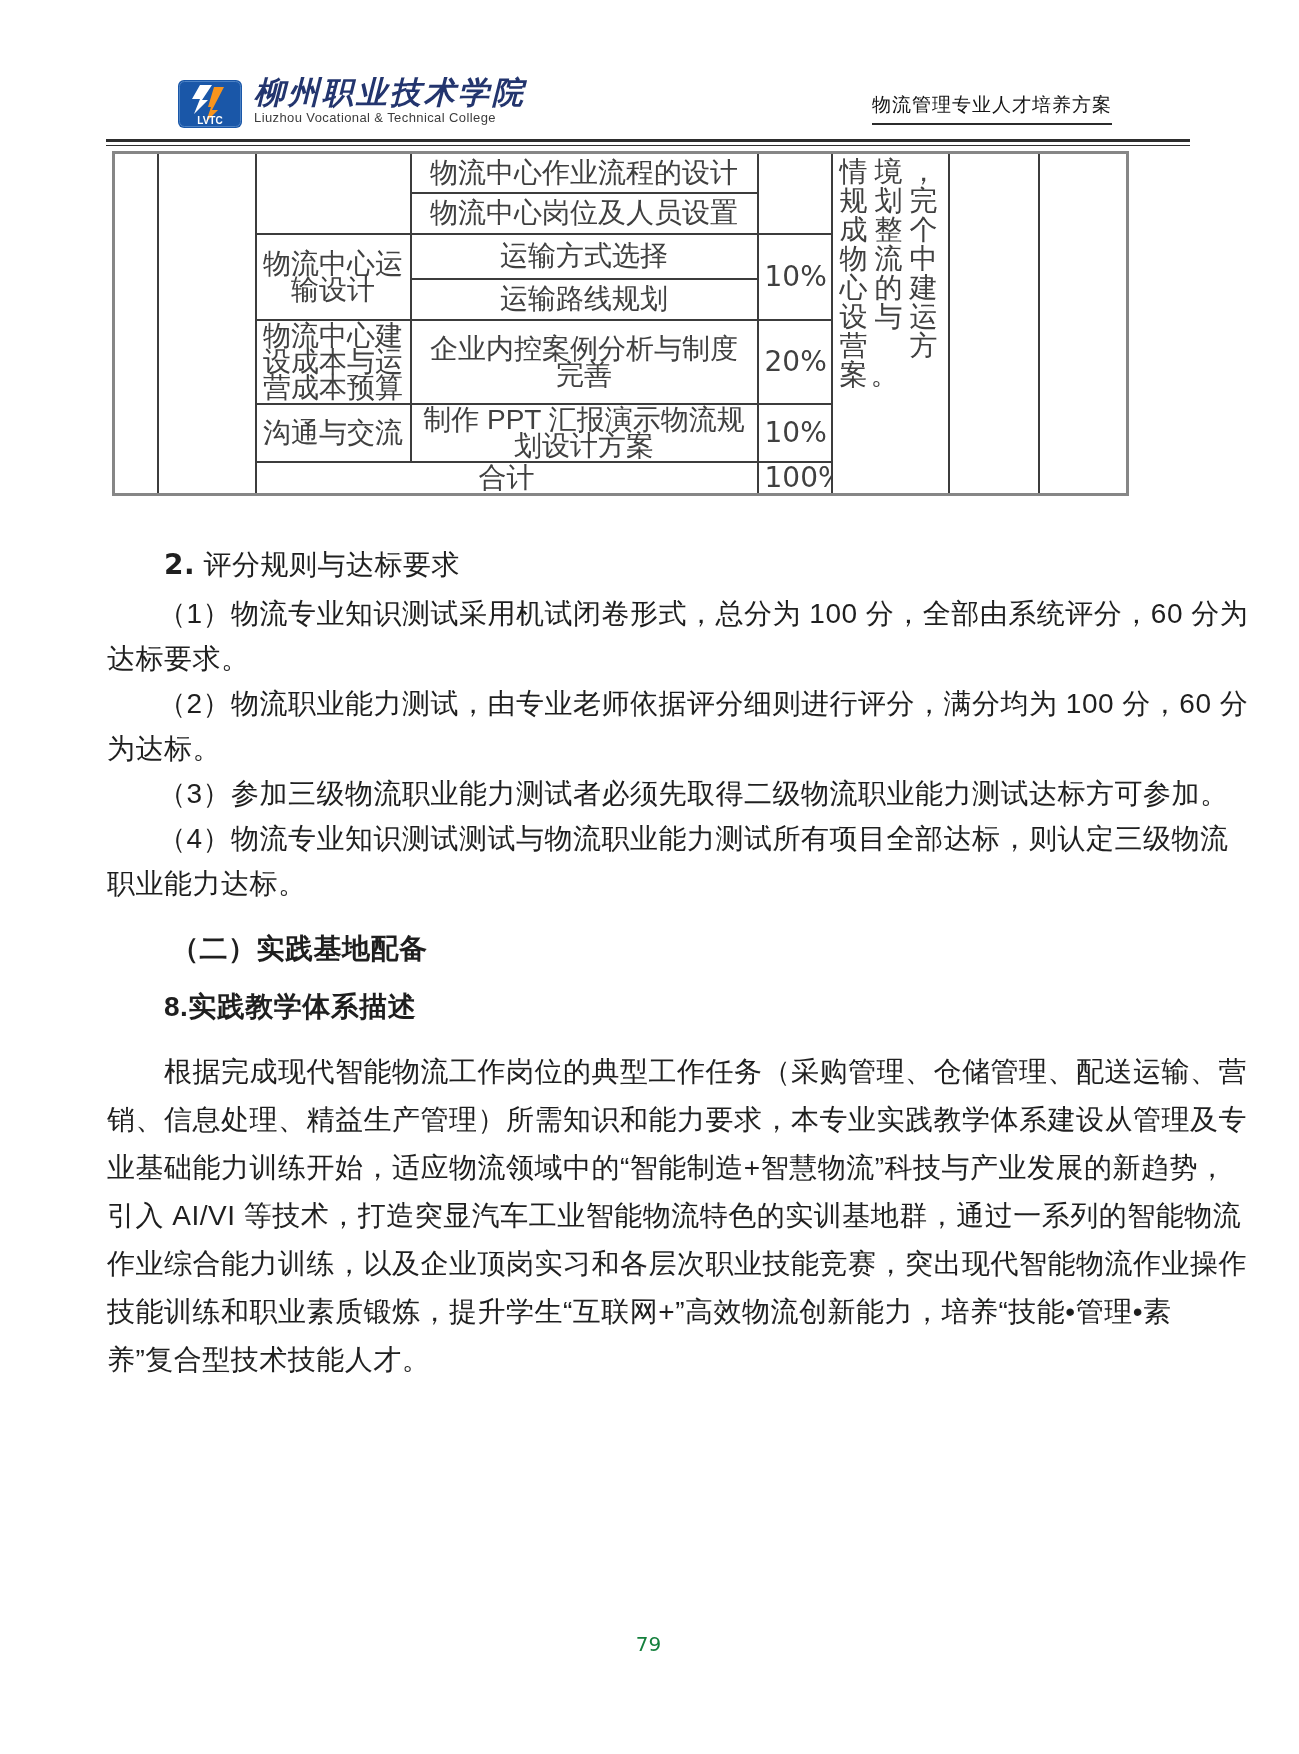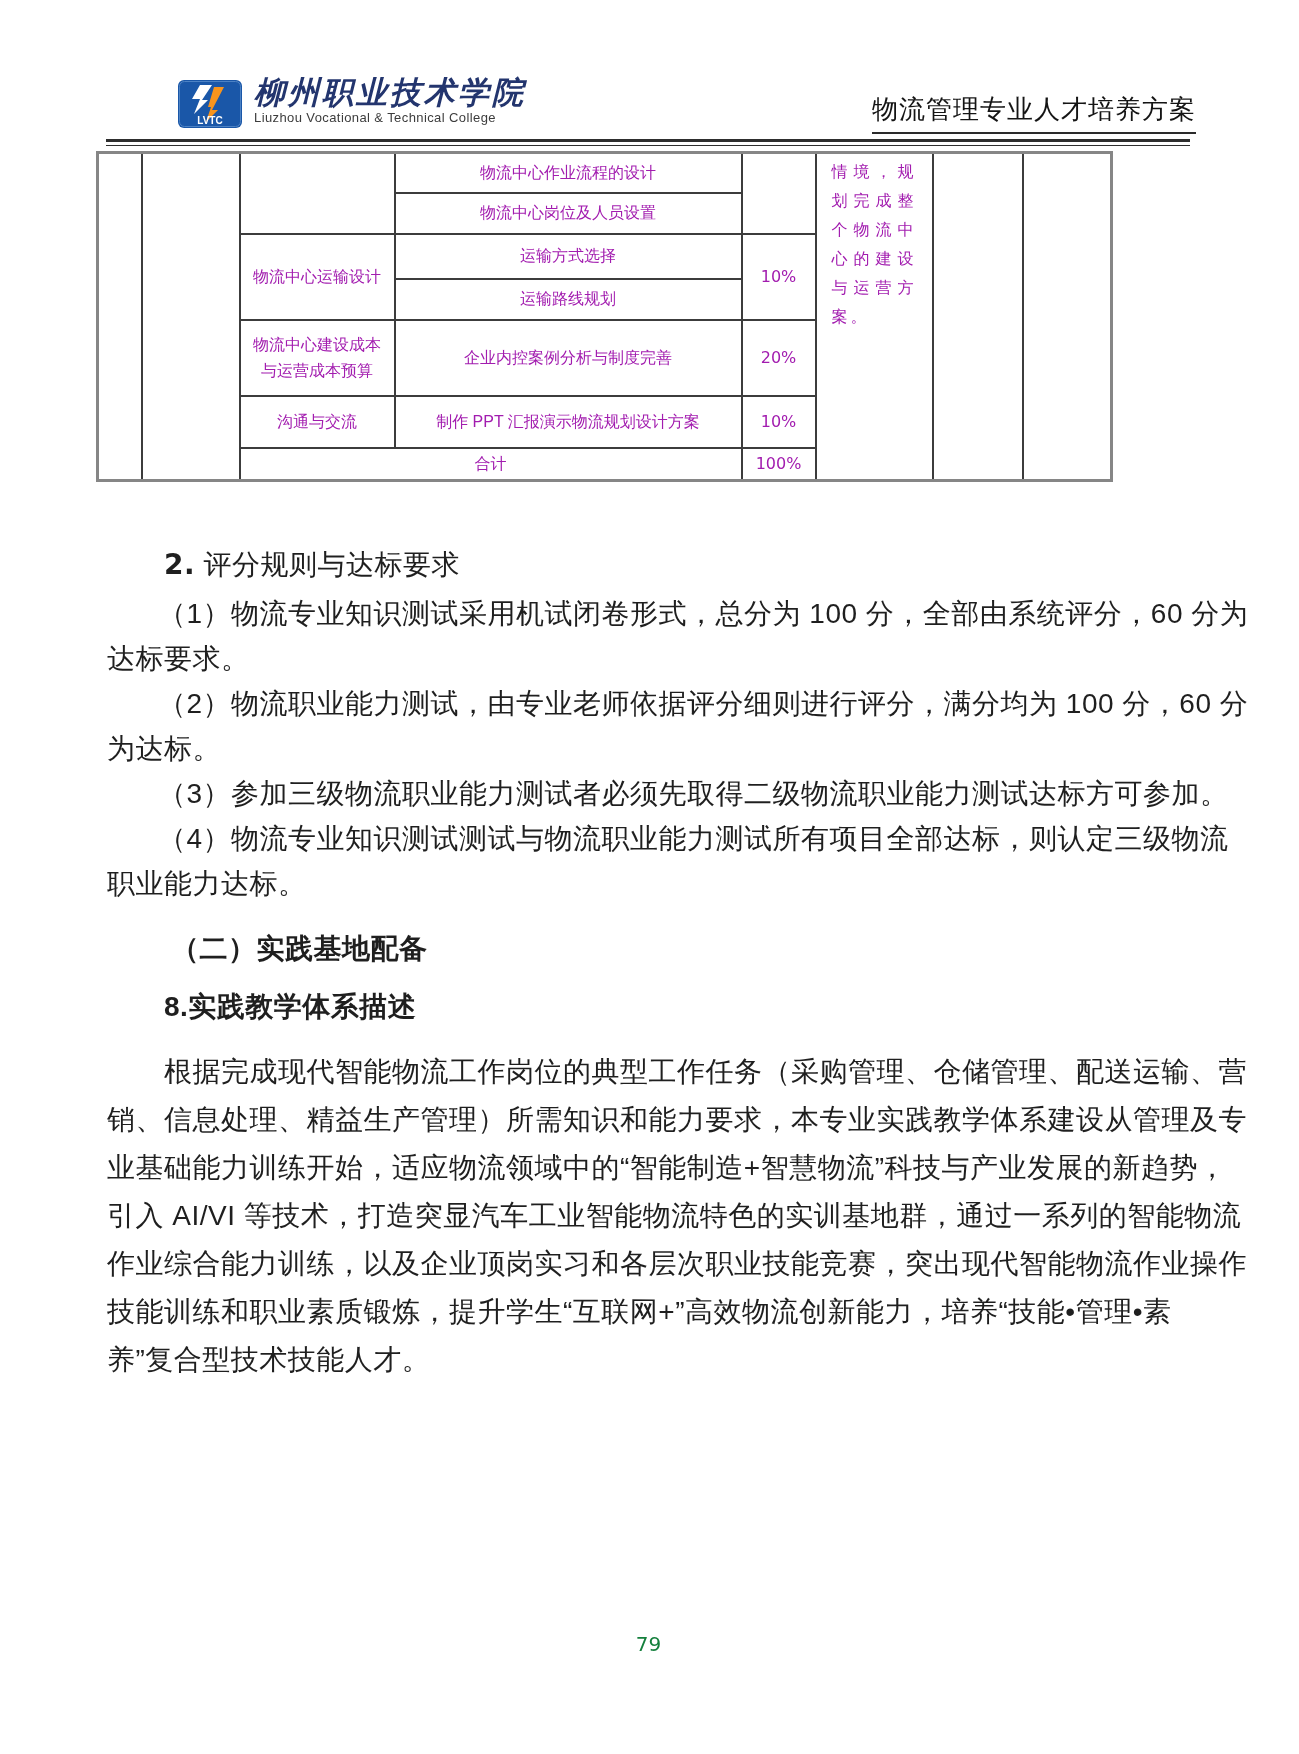--- a/index.html
+++ b/index.html
@@ -19,42 +19,42 @@
     font-family:"DejaVu Serif","Liberation Serif",serif;
     font-style:italic;font-weight:bold;
     font-size:31px;letter-spacing:3px;color:#23356e;white-space:nowrap;
   }
   .college-en{
     position:absolute;left:254px;top:110px;
     font-size:13px;color:#3c3c3c;letter-spacing:.4px;white-space:nowrap;
   }
   .doc-title{
     position:absolute;left:872px;top:92px;
-    font-size:26px;color:#141414;letter-spacing:1px;white-space:nowrap;
+    font-size:19px;color:#141414;letter-spacing:1px;white-space:nowrap;
     border-bottom:2px solid #2b2b2b;padding-bottom:5px;
   }
   .rule-thick{position:absolute;left:106px;top:139px;width:1084px;height:3px;background:#2e2e2e;}
   .rule-thin{position:absolute;left:106px;top:145px;width:1084px;height:1px;background:#2e2e2e;}
 
   
   .doc-table{
-    position:absolute;left:96px;top:151px;
+    position:absolute;left:112px;top:151px;
     border-collapse:collapse;table-layout:fixed;
     width:1014px;
-    font-size:16px;line-height:26px;color:#a21caf;
+    font-size:28px;line-height:26px;color:#404040;
   }
   .doc-table td{
     border:2px solid #3c3c3c;
     text-align:center;vertical-align:middle;
     padding:2px 6px;overflow:hidden;
   }
   .doc-table{border:3px solid #868686;}
   .doc-table td.note-cell{
     vertical-align:top;text-align:justify;
-    letter-spacing:3px;line-height:29px;padding:3px 15px;
+    letter-spacing:3px;line-height:29px;padding:3px 7px;
   }
   .pct{font-family:"DejaVu Sans",sans-serif;}
 
   
   .line{
     position:absolute;height:45px;line-height:45px;
     font-size:28px;white-space:nowrap;letter-spacing:.5px;
   }
   .pline{height:48px;line-height:48px;}
   .bold{font-weight:bold;}

